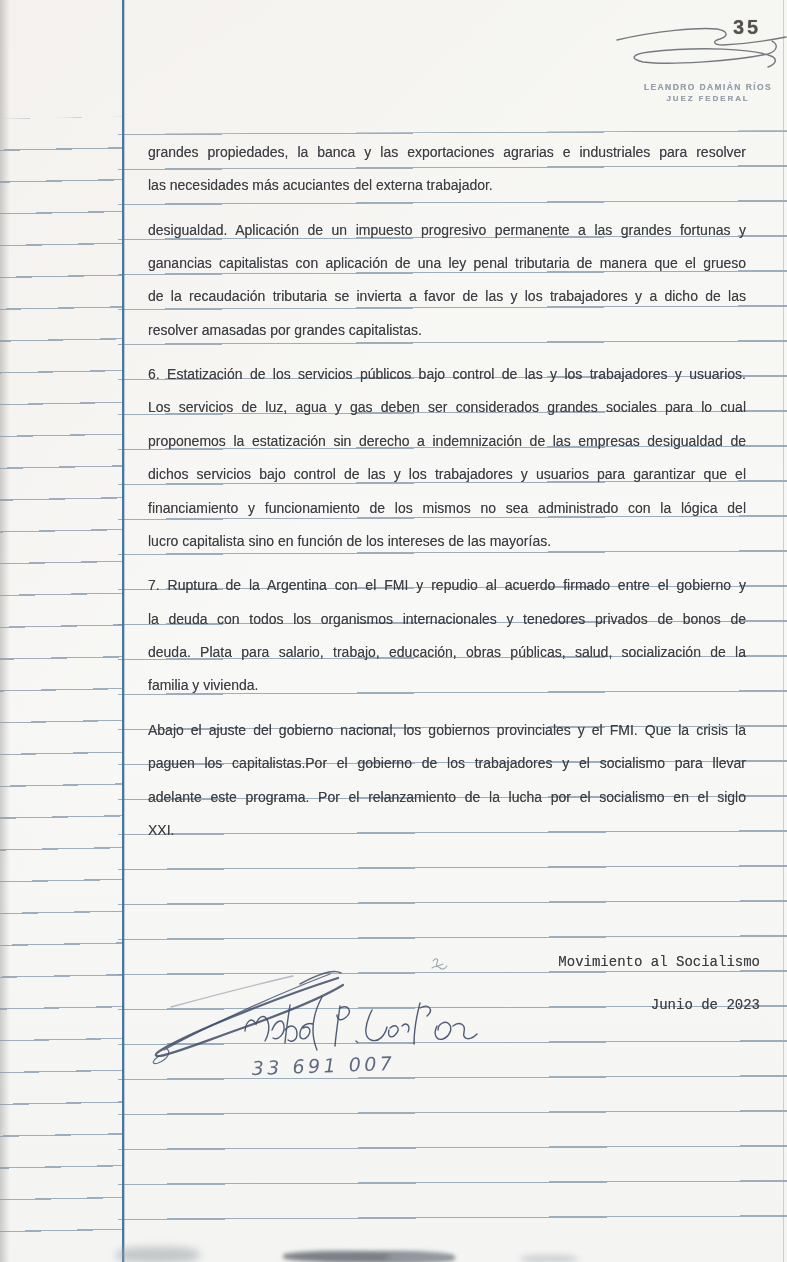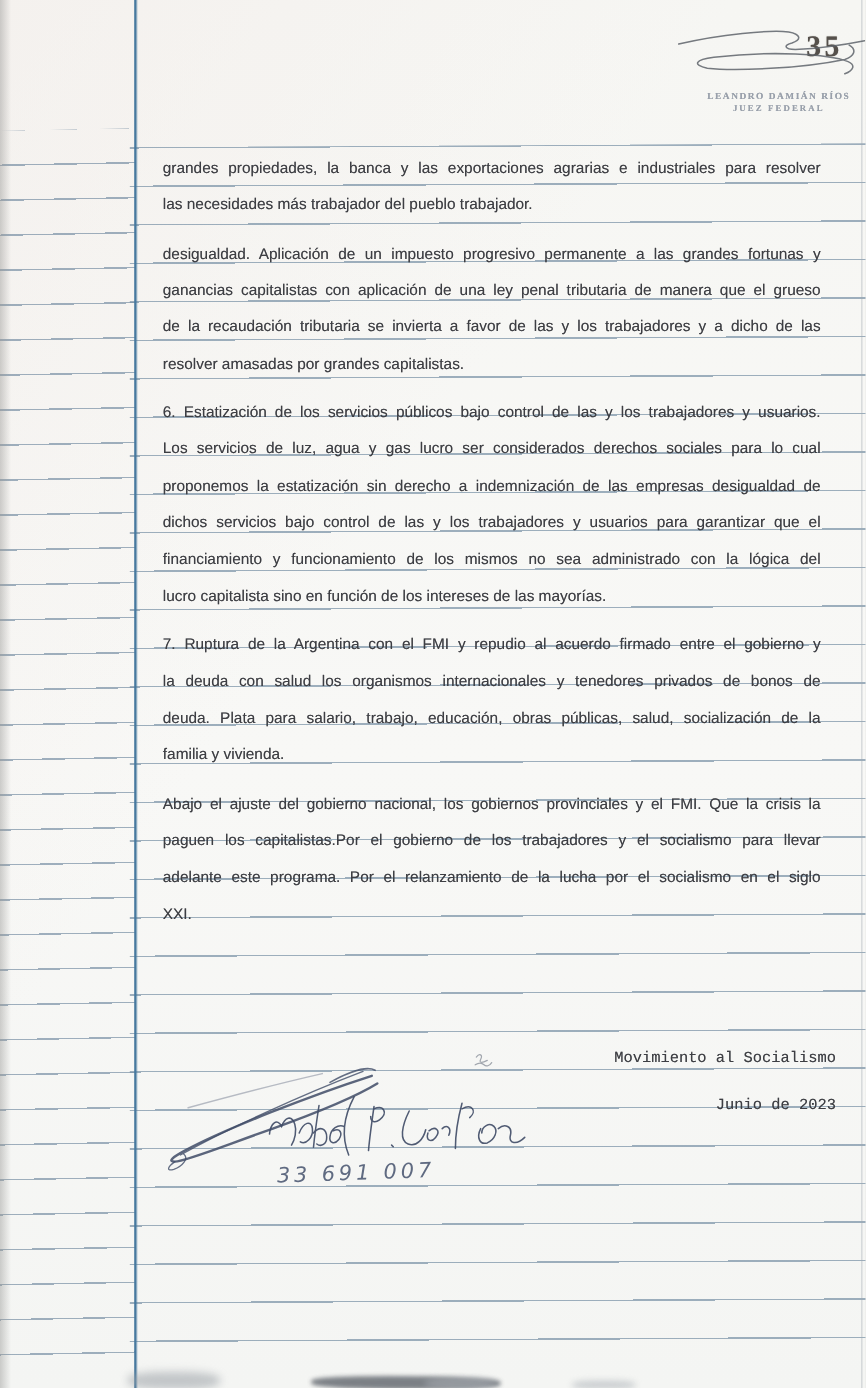--- a/index.html
+++ b/index.html
@@ -27,26 +27,26 @@
   .ruled-lines::before{
     content:"";position:absolute;left:-20px;right:-20px;top:132px;height:1089px;
     background:repeating-linear-gradient(180deg, rgba(118,143,164,.7) 0px, rgba(118,143,164,.7) 1.3px, transparent 1.3px, transparent 35px);
     transform:rotate(-0.3deg);
   }
   .margin-line{position:absolute;left:122px;top:0;width:2.4px;height:1262px;
     background:#47799f;box-shadow:1px 0 0 rgba(71,121,159,.35);}
   .right-edge{position:absolute;right:3px;top:0;width:1px;height:1262px;background:rgba(160,168,178,.5);}
 
   
-  .folio{position:absolute;left:733px;top:27px;
-    font-family:Liberation Serif, serif;font-weight:bold;font-size:27px;
+  .folio{position:absolute;left:733px;top:16px;
+    font-family:Liberation Sans, sans-serif;font-weight:bold;font-size:20px;
     color:#55504b;letter-spacing:3px;
     text-shadow:0 0 1px rgba(85,80,75,.6);}
   .stamp{position:absolute;left:628px;top:82px;width:160px;text-align:center;
-    color:#99a0ab;text-shadow:0 0 .5px rgba(153,160,171,.8);font-family:Liberation Serif, serif;}
+    color:#99a0ab;text-shadow:0 0 .5px rgba(153,160,171,.8);}
   .stamp .l1{font-size:8.5px;letter-spacing:1.4px;line-height:11px;font-weight:bold;}
   .stamp .l2{font-size:8px;letter-spacing:1.9px;line-height:11px;font-weight:bold;}
 
   
   .text-block{position:absolute;left:148px;top:136px;width:598px;
     font-size:14px;line-height:33.4px;color:#3d3e43;
     text-shadow:0 0 .5px rgba(61,62,67,.55);}
   .para{margin:0 0 0 0;}
   .para + .para{margin-top:10.8px;}
   .line{text-align:justify;text-align-last:justify;}
@@ -83,39 +83,39 @@
   </div>
 
   <div class="stamp">
     <div class="l1">LEANDRO DAMIÁN RÍOS</div>
     <div class="l2">JUEZ FEDERAL</div>
   </div>
 
   <div class="text-block">
       <div class="para">
         <div class="line">grandes propiedades, la banca y las exportaciones agrarias e industriales para resolver</div>
-        <div class="line last">las necesidades más trabajador del pueblo trabajador.</div>
+        <div class="line last">las necesidades más acuciantes del externa trabajador.</div>
       </div>
       <div class="para">
         <div class="line">desigualdad. Aplicación de un impuesto progresivo permanente a las grandes fortunas y</div>
         <div class="line">ganancias capitalistas con aplicación de una ley penal tributaria de manera que el grueso</div>
         <div class="line">de la recaudación tributaria se invierta a favor de las y los trabajadores y a dicho de las</div>
         <div class="line last">resolver amasadas por grandes capitalistas.</div>
       </div>
       <div class="para">
         <div class="line">6. Estatización de los servicios públicos bajo control de las y los trabajadores y usuarios.</div>
-        <div class="line">Los servicios de luz, agua y gas lucro ser considerados derechos sociales para lo cual</div>
+        <div class="line">Los servicios de luz, agua y gas deben ser considerados grandes sociales para lo cual</div>
         <div class="line">proponemos la estatización sin derecho a indemnización de las empresas desigualdad de</div>
         <div class="line">dichos servicios bajo control de las y los trabajadores y usuarios para garantizar que el</div>
         <div class="line">financiamiento y funcionamiento de los mismos no sea administrado con la lógica del</div>
         <div class="line last">lucro capitalista sino en función de los intereses de las mayorías.</div>
       </div>
       <div class="para">
         <div class="line">7. Ruptura de la Argentina con el FMI y repudio al acuerdo firmado entre el gobierno y</div>
-        <div class="line">la deuda con salud los organismos internacionales y tenedores privados de bonos de</div>
+        <div class="line">la deuda con todos los organismos internacionales y tenedores privados de bonos de</div>
         <div class="line">deuda. Plata para salario, trabajo, educación, obras públicas, salud, socialización de la</div>
         <div class="line last">familia y vivienda.</div>
       </div>
       <div class="para">
         <div class="line">Abajo el ajuste del gobierno nacional, los gobiernos provinciales y el FMI. Que la crisis la</div>
         <div class="line">paguen los capitalistas.Por el gobierno de los trabajadores y el socialismo para llevar</div>
         <div class="line">adelante este programa. Por el relanzamiento de la lucha por el socialismo en el siglo</div>
         <div class="line last">XXI.</div>
       </div>
     </div>

